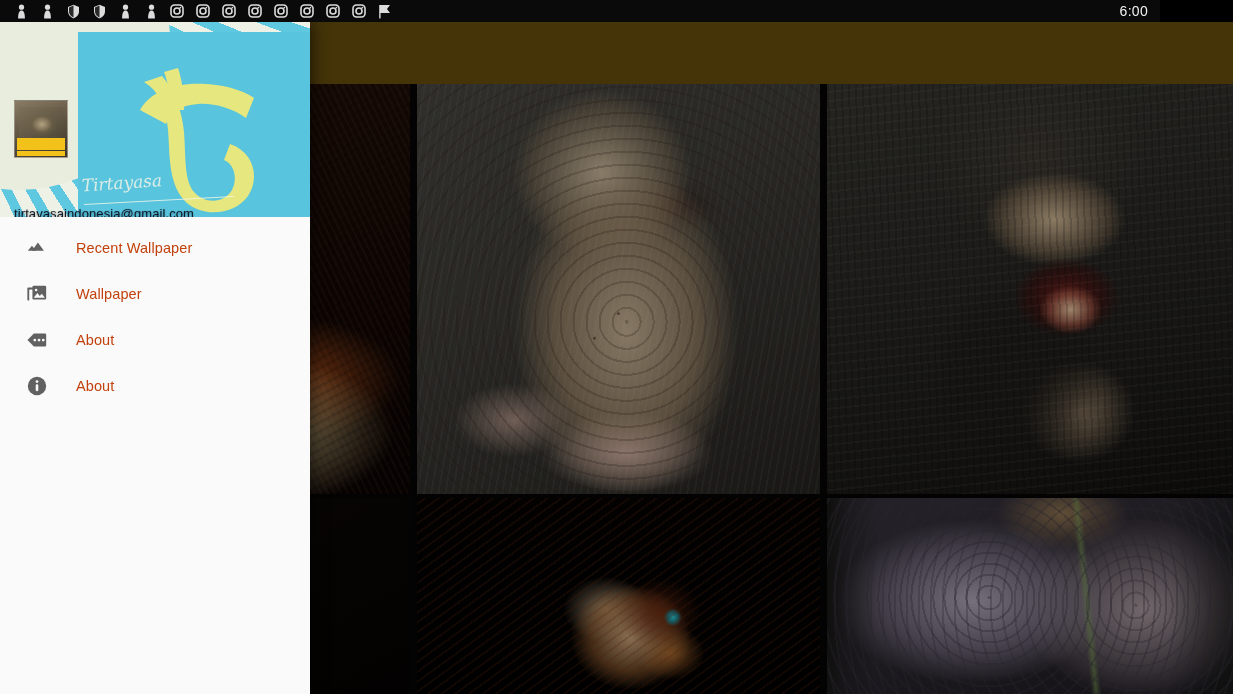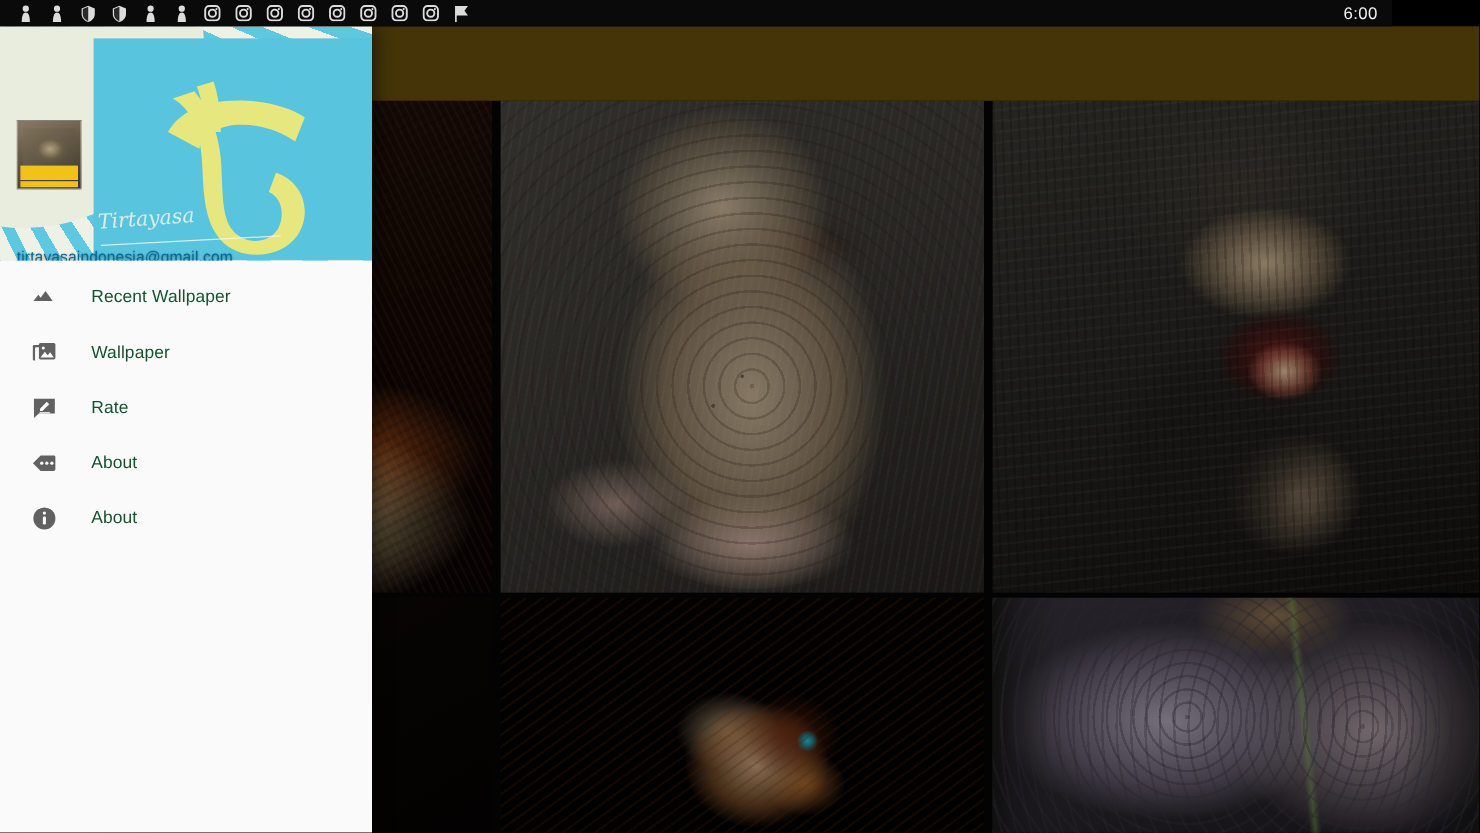--- a/index.html
+++ b/index.html
@@ -205,33 +205,33 @@
     position:absolute; left:2px; right:2px; bottom:1px; height:5px;
     background:#f2c21a;
   }
   .dh-title{
     position:absolute; left:14px; top:158px; width:290px;
     color:#ffffff; font-size:15px; letter-spacing:.2px;
     text-shadow:0 1px 2px rgba(0,0,0,.45);
   }
   .dh-email{
     position:absolute; left:14px; top:184px; width:290px;
-    color:#0369a1; font-size:13px; letter-spacing:.1px;
+    color:#0f172a; font-size:13px; letter-spacing:.1px;
     text-shadow:0 1px 2px rgba(0,0,0,.45);
   }
 
   .drawer-menu{ padding-top:8px; }
   .menu-item{
     display:flex; align-items:center; height:46px; padding-left:22px;
     cursor:pointer;
   }
   .mi-icon{ width:30px; height:30px; display:flex; align-items:center; justify-content:center; }
   .mi-icon svg{ display:block; }
   .mi-label{
-    margin-left:24px; color:#14532d; font-size:14.5px; letter-spacing:.1px;
+    margin-left:24px; color:#c2410c; font-size:14.5px; letter-spacing:.1px;
   }
 </style>
 </head>
 <body>
 
 <div id="app">
 
   <div class="statusbar">
     <div class="status-icons">
       <span class="sb-ico">
@@ -414,30 +414,20 @@
             <rect x="3.5" y="7" width="14" height="14" rx="1" fill="#fafafa"></rect>
             <rect x="7" y="3" width="15" height="15" rx="1.4" fill="#616161"></rect>
             <circle cx="11" cy="7.6" r="1.4" fill="#fafafa"></circle>
             <path d="M8.4 16.2 L12.4 11 L15 14.2 L17.2 11.6 L20.6 16.2 Z" fill="#fafafa"></path>
           </svg>
         </span>
         <span class="mi-label">Wallpaper</span>
       </div>
 
 
-      <div class="menu-item">
-        <span class="mi-icon">
-          <svg width="22" height="22" viewBox="0 0 24 24">
-            <path d="M2.5 3.5 H21.5 V17 H7 L2.5 21.2 Z" fill="#616161"></path>
-            <path d="M8 12.6 L14.2 6.4 L16.4 8.6 L10.2 14.8 H8 Z" fill="#fafafa"></path>
-            <rect x="7.6" y="15.8" width="9.4" height="1.2" fill="#fafafa"></rect>
-          </svg>
-        </span>
-        <span class="mi-label">Rate</span>
-      </div>
 
       <div class="menu-item">
         <span class="mi-icon">
           <svg width="22" height="22" viewBox="0 0 24 24">
             <path d="M8.6 5 H20.6 C21.4 5 22 5.6 22 6.4 V17.6 C22 18.4 21.4 19 20.6 19 H8.6 L1.6 12 Z" fill="#616161"></path>
             <circle cx="9.6" cy="12" r="1.5" fill="#fafafa"></circle>
             <circle cx="14.2" cy="12" r="1.5" fill="#fafafa"></circle>
             <circle cx="18.8" cy="12" r="1.5" fill="#fafafa"></circle>
           </svg>
         </span>

